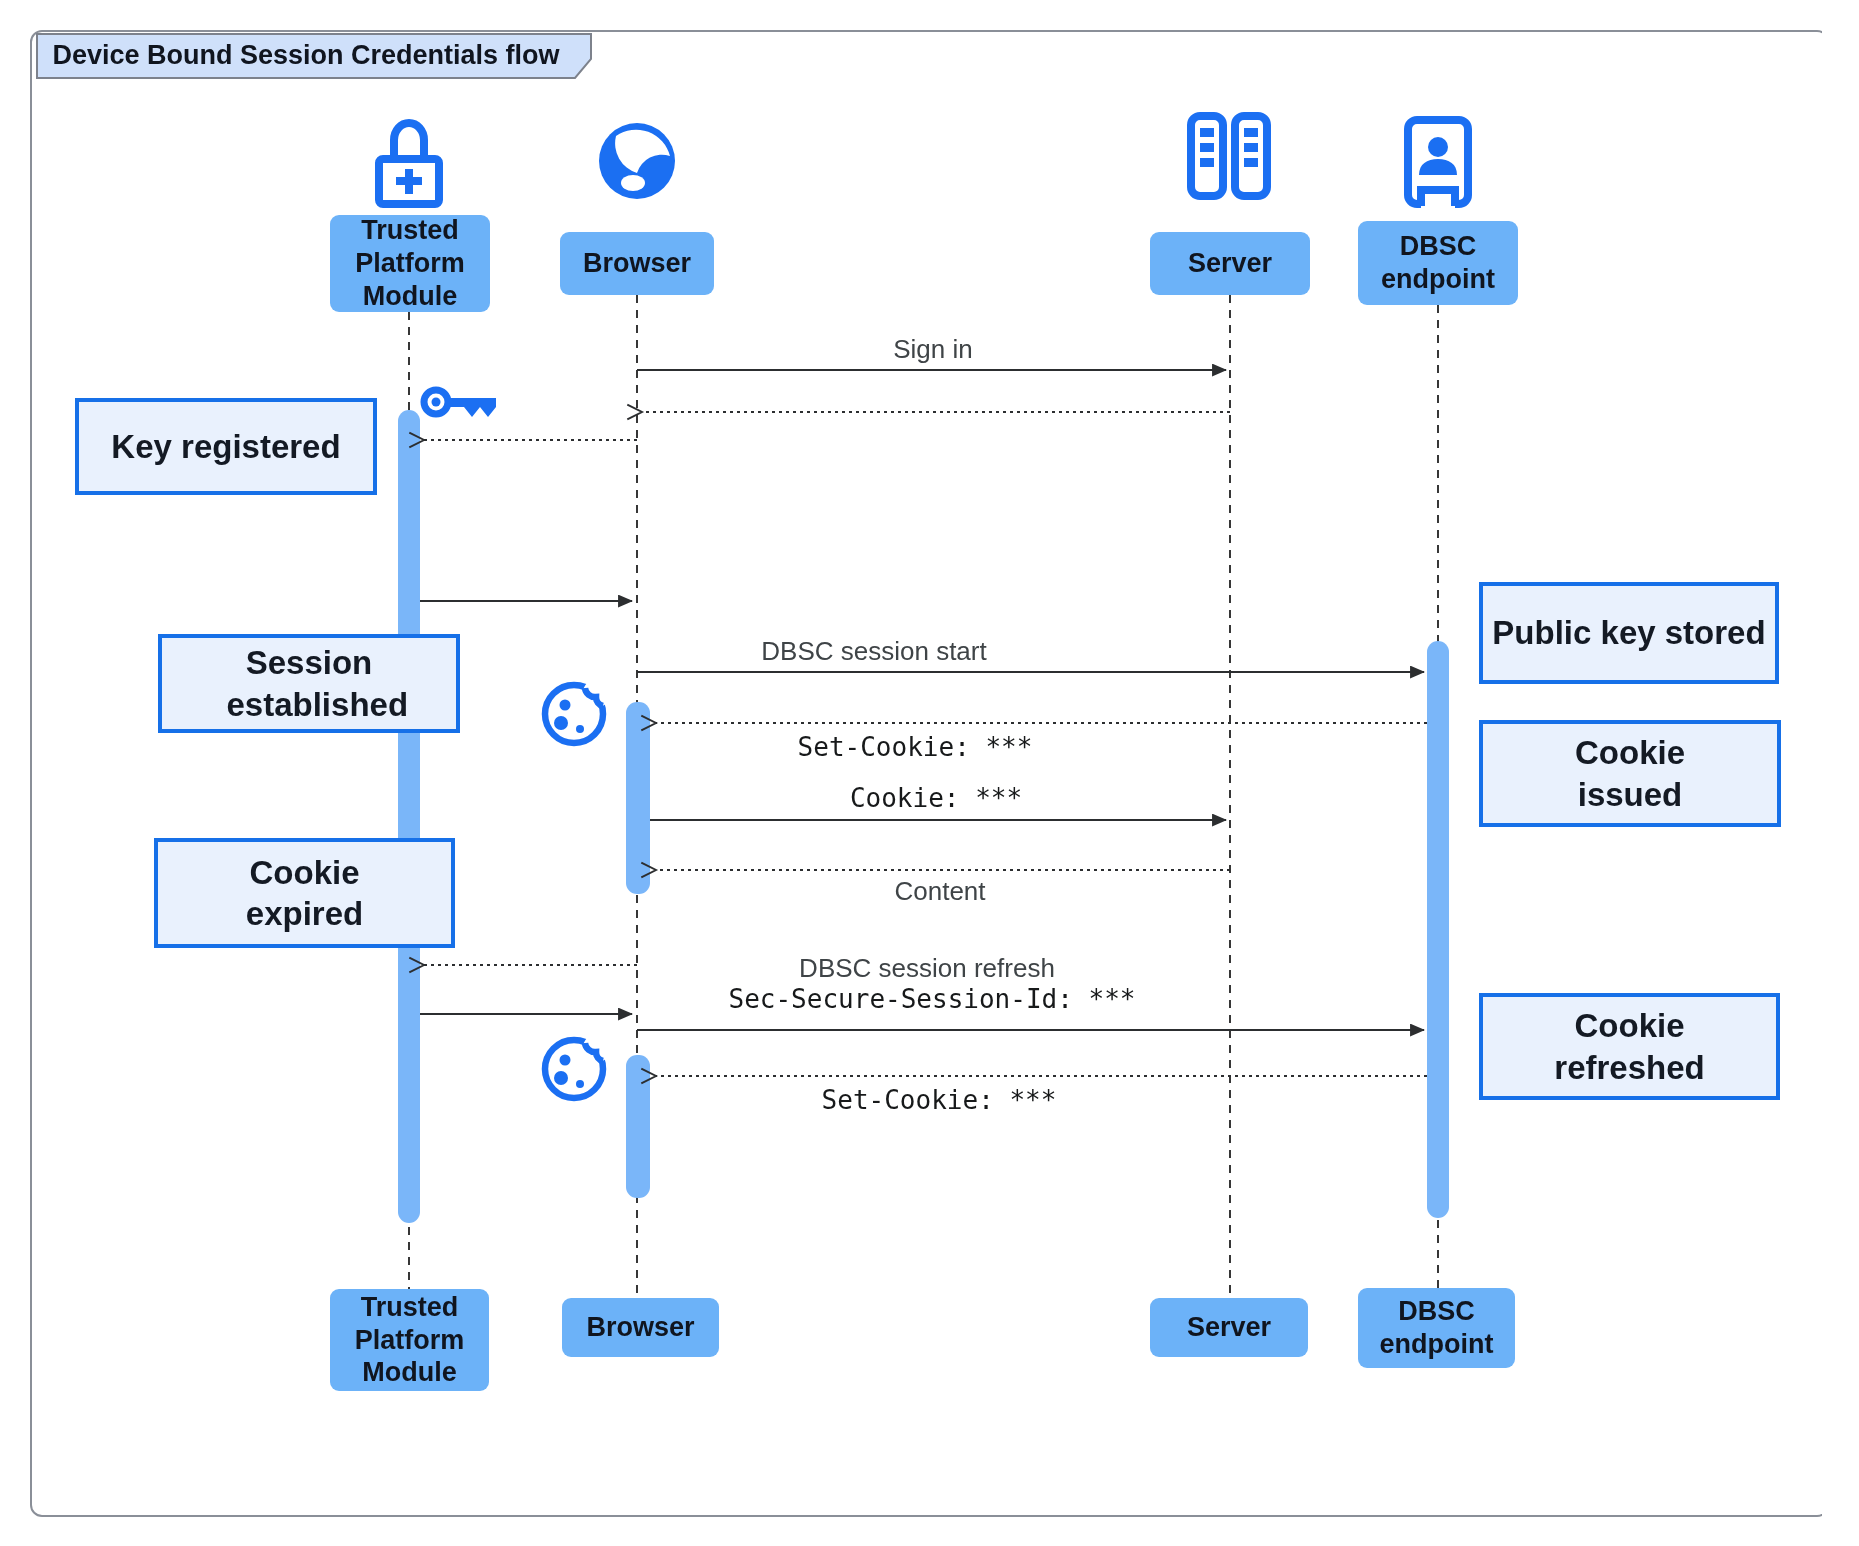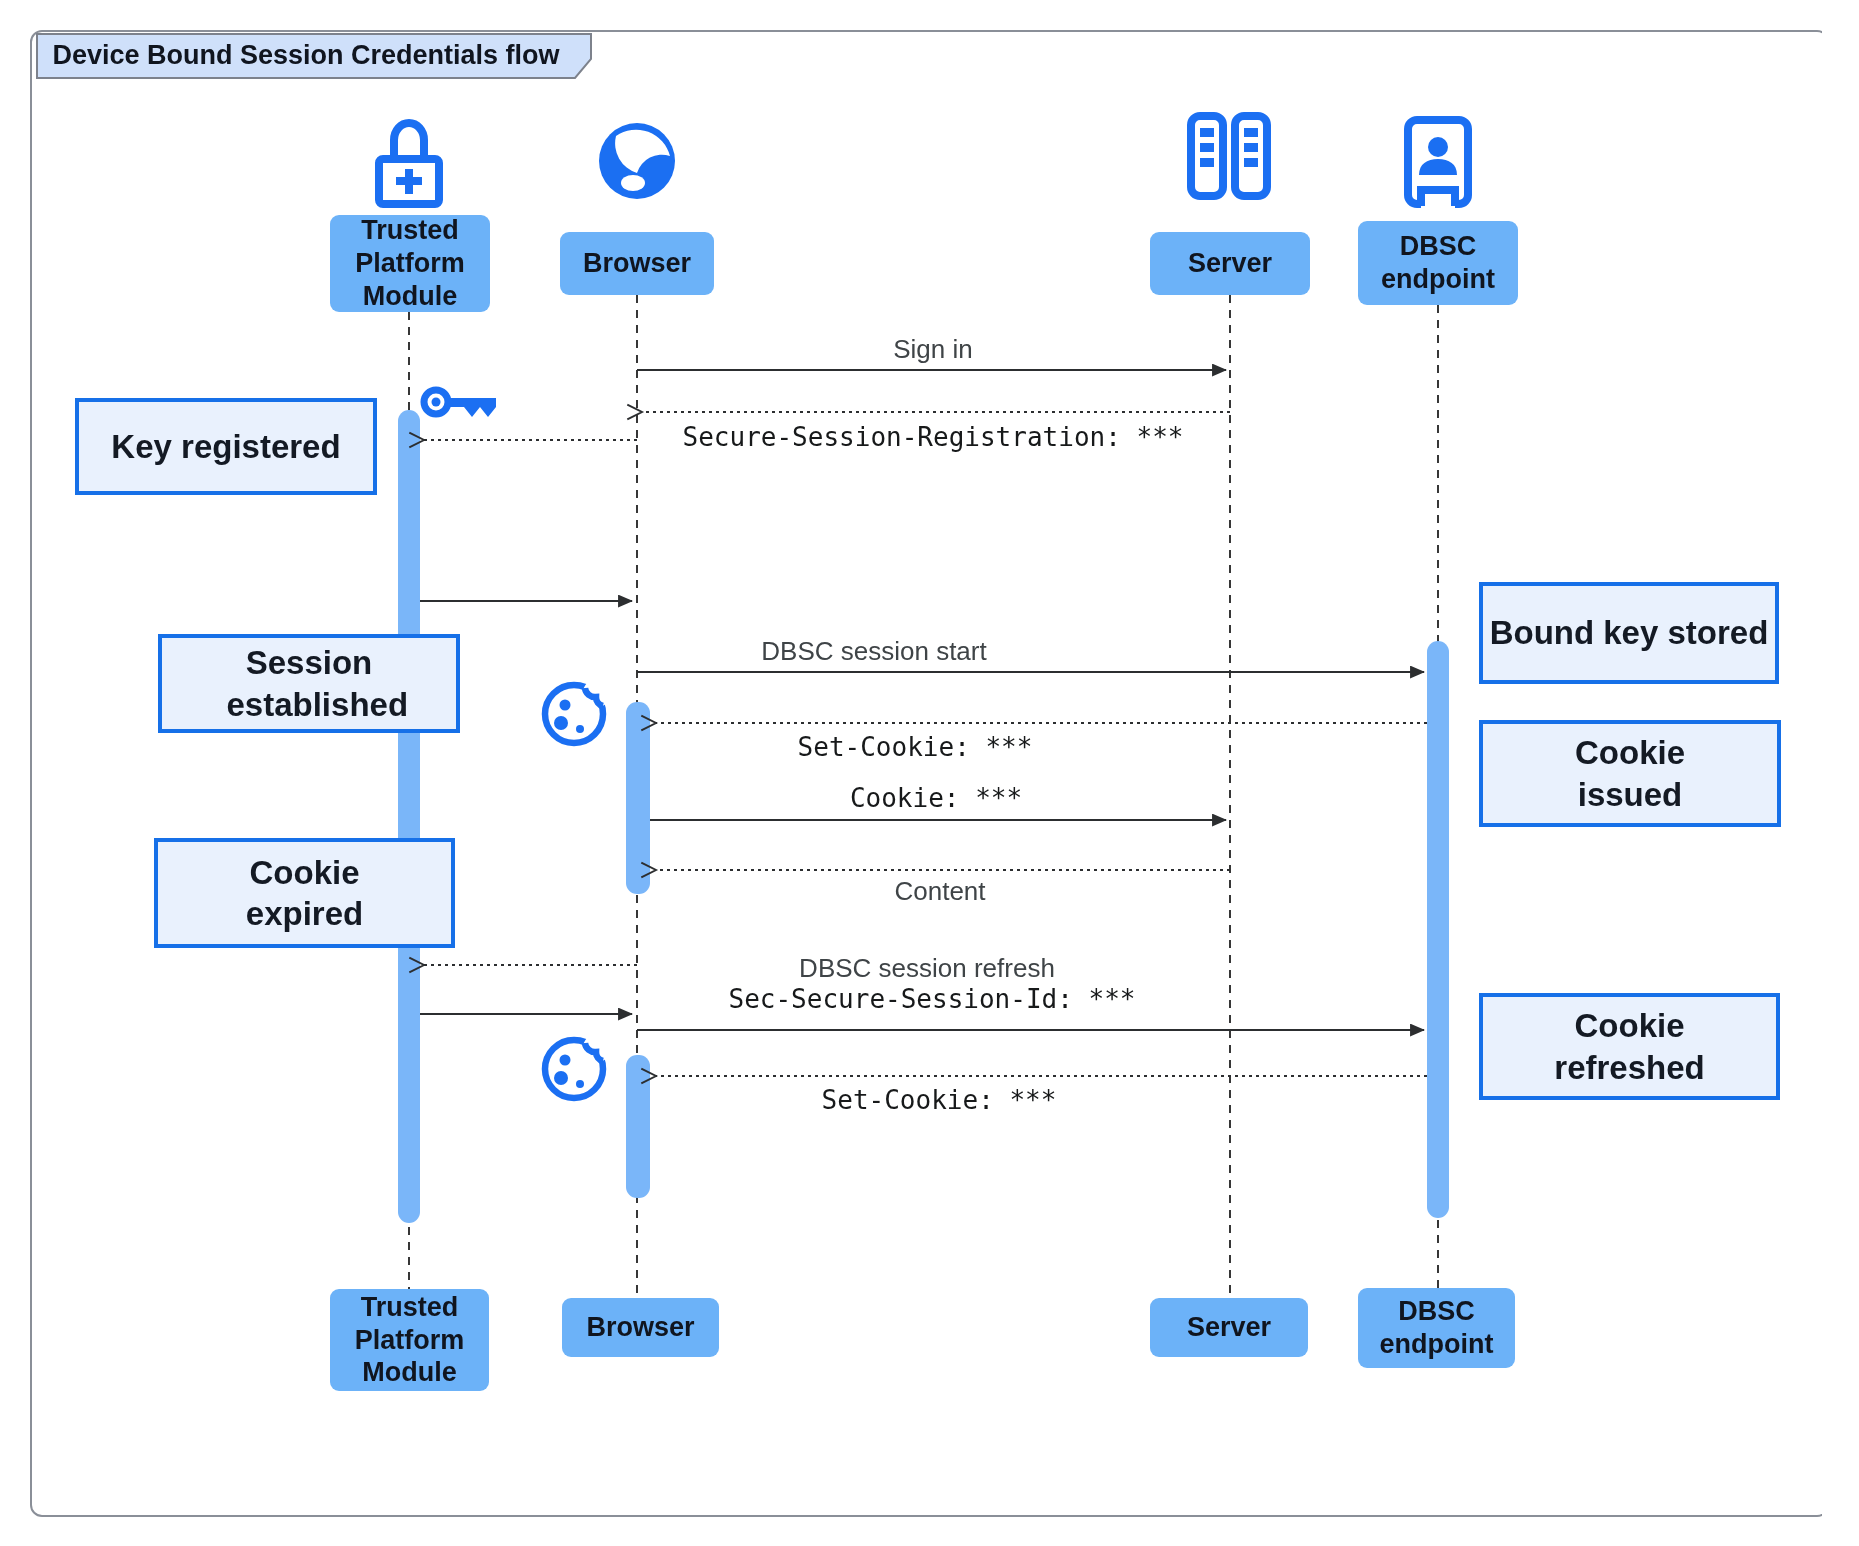--- a/index.html
+++ b/index.html
@@ -96,37 +96,36 @@
       <line x1="650" y1="820" x2="1226" y2="820" marker-end="url(#mF)"></line>
       <line x1="1230" y1="870" x2="656" y2="870" marker-end="url(#mO)" stroke-dasharray="3 4"></line>
       <line x1="637" y1="965" x2="424" y2="965" marker-end="url(#mO)" stroke-dasharray="3 4"></line>
       <line x1="420" y1="1014" x2="632" y2="1014" marker-end="url(#mF)"></line>
       <line x1="637" y1="1030" x2="1424" y2="1030" marker-end="url(#mF)"></line>
       <line x1="1427" y1="1076" x2="656" y2="1076" marker-end="url(#mO)" stroke-dasharray="3 4"></line>
     </g>
   </svg>
 
   <div class="msg-label" style="left:933px;top:349px;">Sign in</div>
-  <div class="msg-label mono" style="left:933px;top:437px;">Secure-Session-Registration: ***</div>
   <div class="msg-label" style="left:874px;top:651px;">DBSC session start</div>
   <div class="msg-label mono" style="left:915px;top:747px;">Set-Cookie: ***</div>
   <div class="msg-label mono" style="left:936px;top:798px;">Cookie: ***</div>
   <div class="msg-label" style="left:940px;top:891px;">Content</div>
   <div class="msg-label" style="left:927px;top:968px;">DBSC session refresh</div>
   <div class="msg-label mono" style="left:932px;top:999px;">Sec-Secure-Session-Id: ***</div>
   <div class="msg-label mono" style="left:939px;top:1100px;">Set-Cookie: ***</div>
 
   <div class="note" style="left:75px;top:398px;width:302px;height:97px;">
       <span>Key registered</span>
     </div>
   <div class="note" style="left:158px;top:634px;width:302px;height:99px;">
       <span class="wrap">Session established</span>
     </div>
   <div class="note" style="left:1479px;top:582px;width:300px;height:102px;">
-      <span>Bound key stored</span>
+      <span>Public key stored</span>
     </div>
   <div class="note" style="left:1479px;top:720px;width:302px;height:107px;">
       <span class="wrap">Cookie issued</span>
     </div>
   <div class="note" style="left:154px;top:838px;width:301px;height:110px;">
       <span class="wrap">Cookie expired</span>
     </div>
   <div class="note" style="left:1479px;top:993px;width:301px;height:107px;">
       <span class="wrap">Cookie refreshed</span>
     </div>

